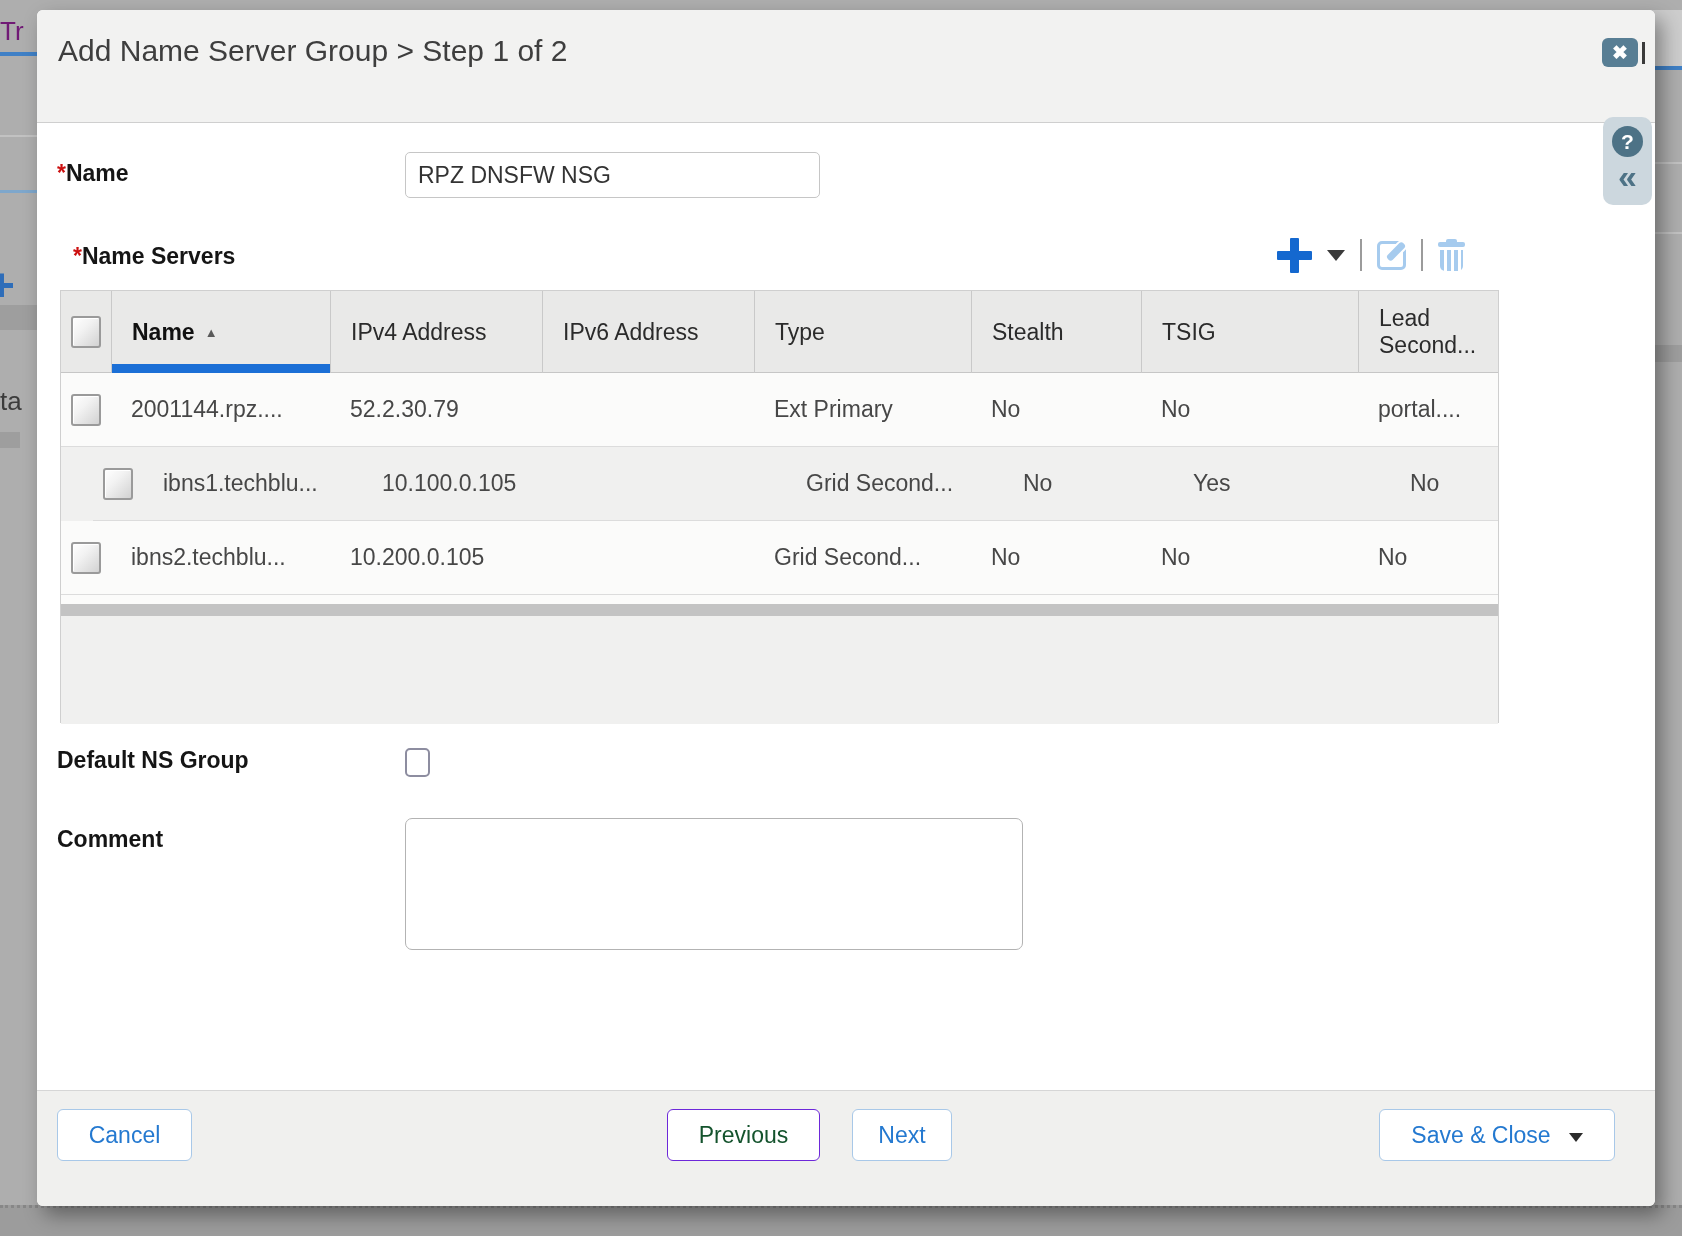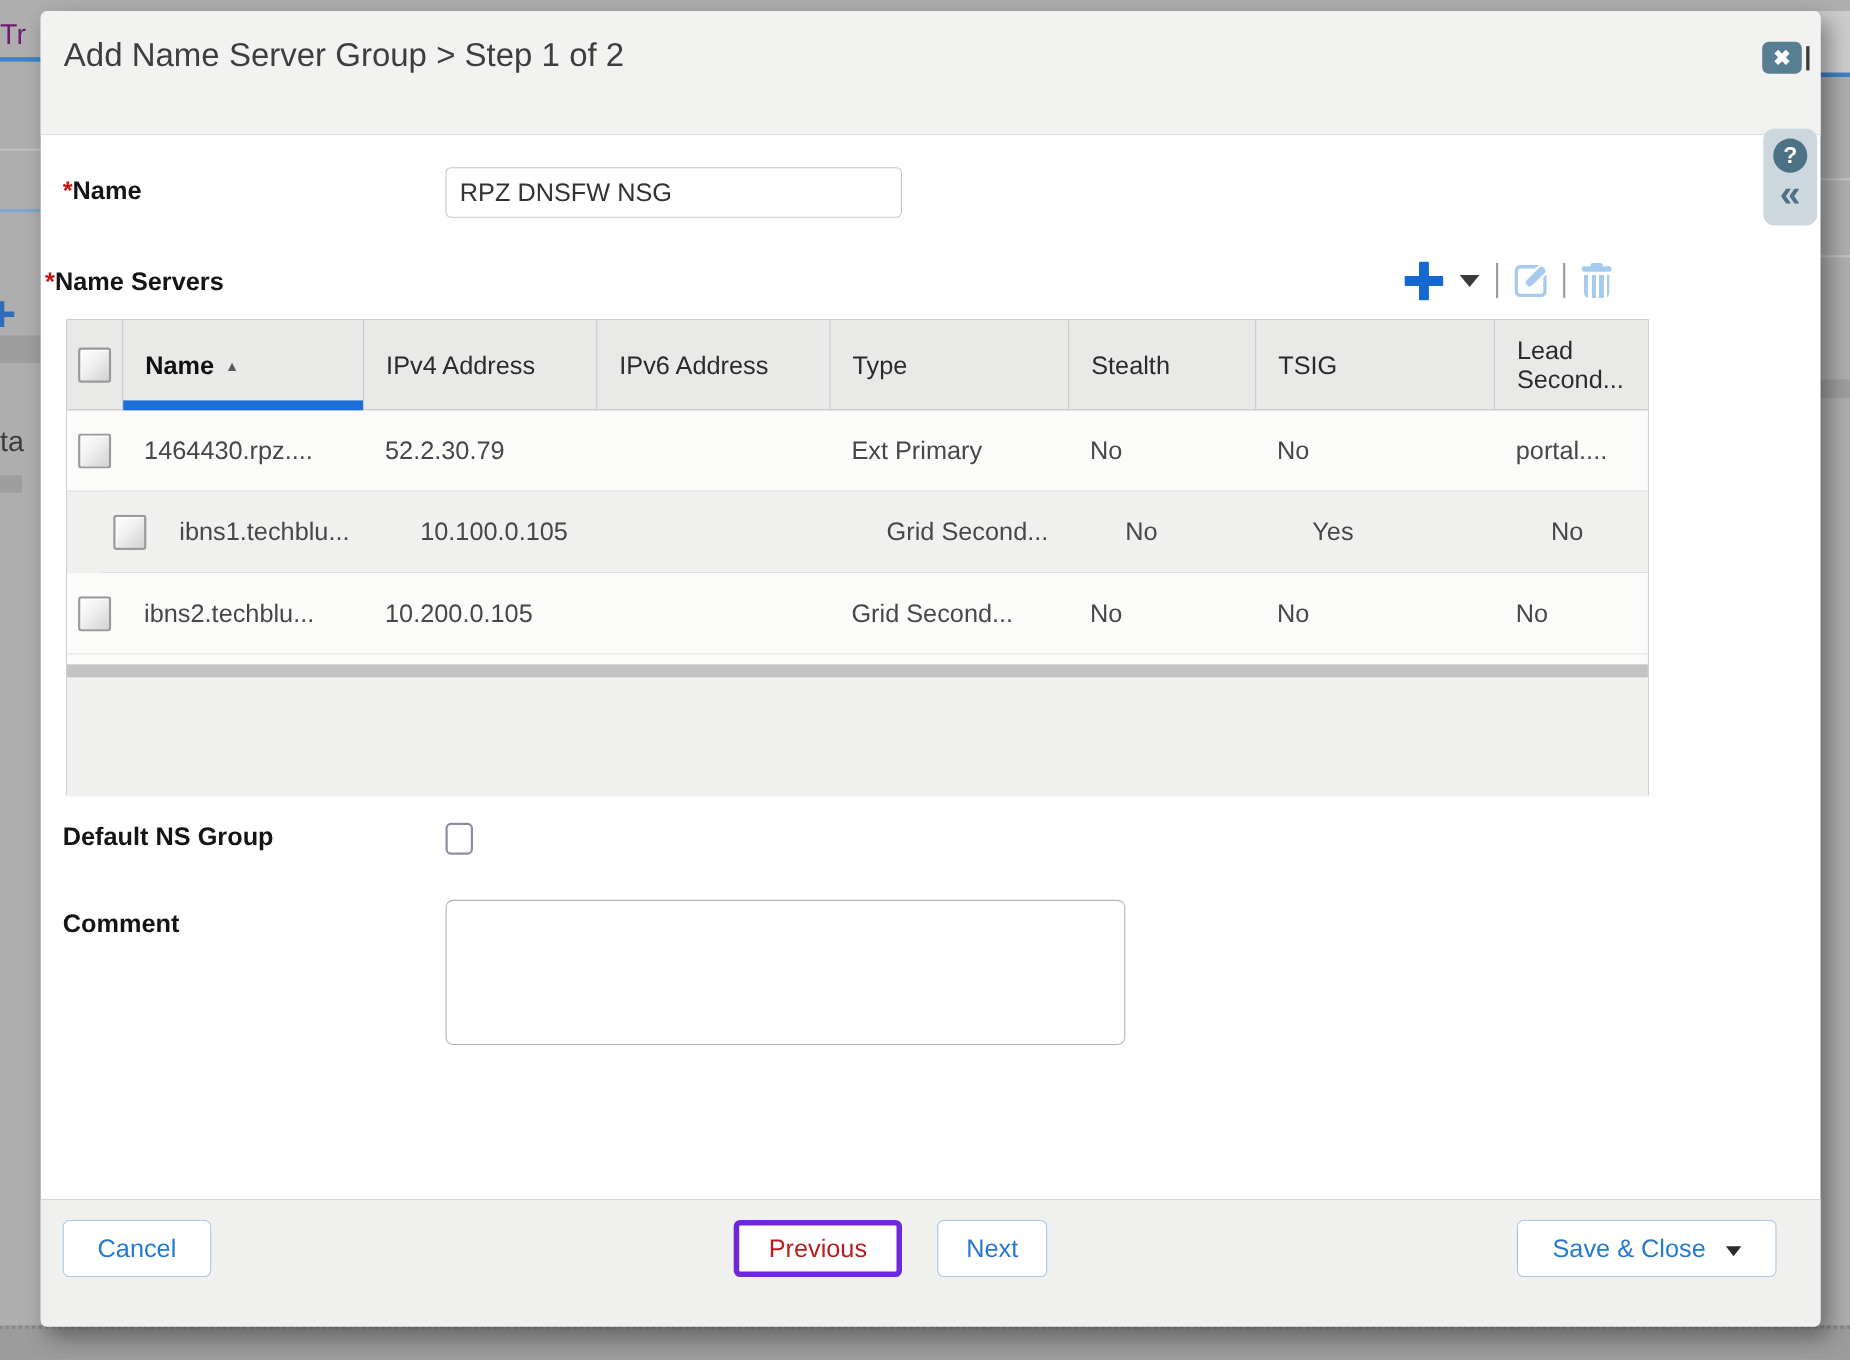--- a/index.html
+++ b/index.html
@@ -81,21 +81,21 @@
   .grid-gap{height:9px;background:#fbfbfa;}
   .grid-scrollbar{height:12px;background:#c3c3c3;cursor:pointer;}
   .grid-empty{height:108px;background:#f0f0ef;}
 
   
   .dlg-footer{position:absolute;left:0;bottom:0;width:100%;height:116px;background:#f0f0ee;
               border-top:1px solid #d6d6d6;border-radius:0 0 6px 6px;}
   .btn{position:absolute;top:18px;height:52px;background:#fff;border-radius:6px;font-size:23px;
        display:flex;align-items:center;justify-content:center;cursor:pointer;}
   .btn.blue{border:1px solid #a8c8e8;color:#2479d0;}
-  .btn.disabled{border:5px solid #6d28d9;color:#b91c1c;cursor:default;}
+  .btn.disabled{border:1px solid #6d28d9;color:#14532d;cursor:default;}
   .btn-cancel{left:20px;width:135px;}
   .btn-prev{left:630px;width:153px;}
   .btn-next{left:815px;width:100px;}
   .btn-save{left:1342px;width:236px;gap:18px;}
   .save-caret{width:0;height:0;border-left:7px solid transparent;border-right:7px solid transparent;
               border-top:9px solid #2b2b2b;margin-top:4px;}
 </style>
 </head>
 <body>
 
@@ -125,21 +125,21 @@
     </div>
 
     <div class="help-panel">
       <div class="help-circle">?</div>
       <div class="collapse-glyph">«</div>
     </div>
 
     <div class="fld-label" style="left:20px;top:150px;"><span class="req">*</span><span>Name</span></div>
     <input class="name-input" type="text" value="RPZ DNSFW NSG" style="">
 
-    <div class="fld-label" style="left:4px;top:233px;"><span class="req">*</span><span>Name Servers</span></div>
+    <div class="fld-label" style="left:36px;top:233px;"><span class="req">*</span><span>Name Servers</span></div>
 
     <div class="toolbar">
       <div class="plus-wrap"></div>
       <div class="caret-down"></div>
       <div class="tool-sep"></div>
       <div class="edit-ic">
           <div class="pen"></div>
         </div>
       <div class="tool-sep"></div>
       <div class="trash-ic">
@@ -176,21 +176,21 @@
           </div>
         <div class="hcell">
             <span class="coltext">Lead Second...</span>
           </div>
       </div>
 
       <div class="grow grid-row odd">
         <div class="gcell check">
             <div class="cb3d"></div>
           </div>
-        <div class="gcell">1464430.rpz....</div>
+        <div class="gcell">2001144.rpz....</div>
         <div class="gcell">52.2.30.79</div>
         <div class="gcell"></div>
         <div class="gcell">Ext Primary</div>
         <div class="gcell">No</div>
         <div class="gcell">No</div>
         <div class="gcell">portal....</div>
       </div>
 
       <div class="grow grid-row even">
         <div class="gcell check">

